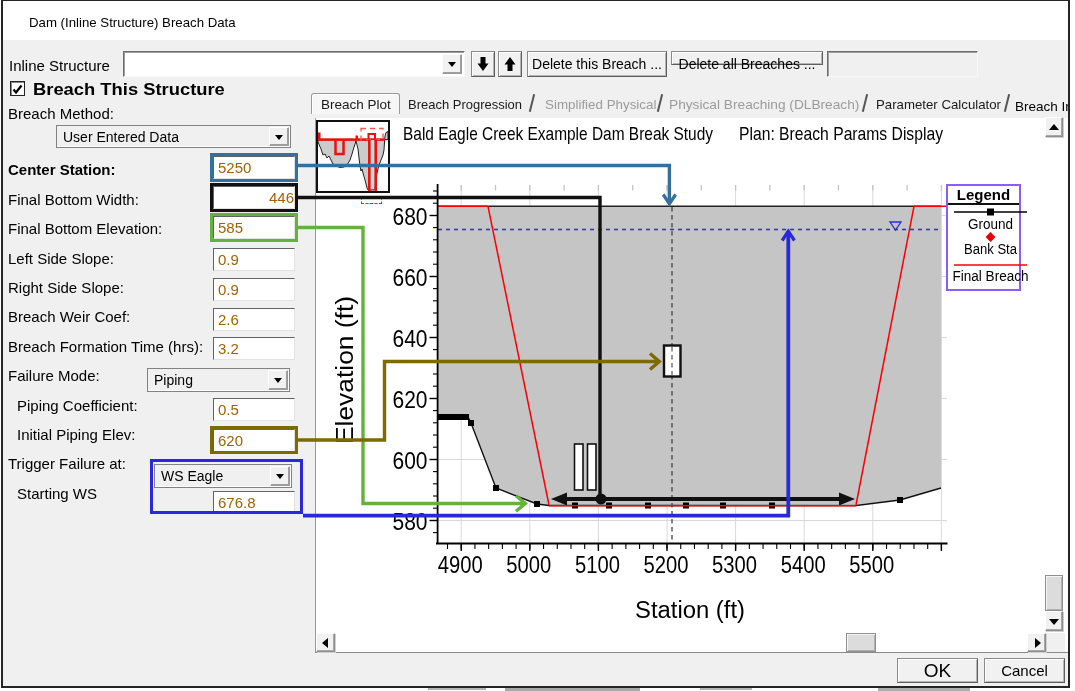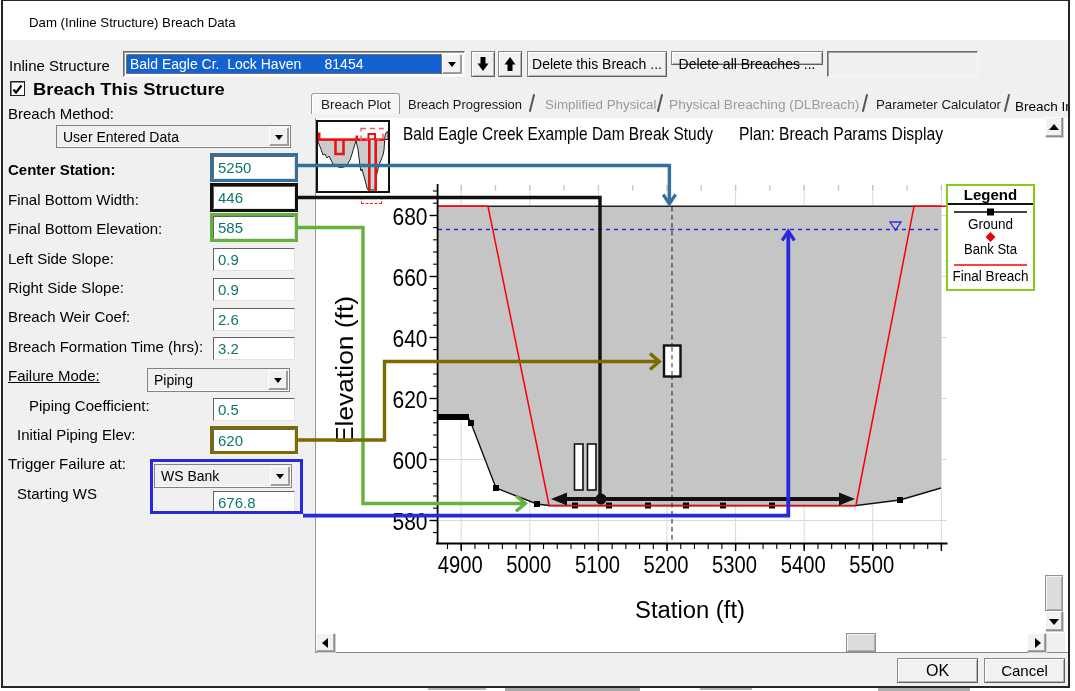--- a/index.html
+++ b/index.html
@@ -1,19 +1,19 @@
 <!DOCTYPE html>
 <html><head>
 <meta charset="utf-8">
 <style>
 * { margin:0; padding:0; box-sizing:border-box; font-family:"Liberation Sans", sans-serif; }
 html,body { width:1075px; height:691px; background:#fff; overflow:hidden; position:relative; }
 .abs { position:absolute; }
 .lbl { position:absolute; font-size:15px; color:#000; white-space:nowrap; }
-.field { position:absolute; width:82px; height:23px; background:#fff; border:1px solid; border-color:#636363 #e3e3e3 #e3e3e3 #636363; font-size:15px; line-height:21px; padding-left:4px; color:#0f766e; }
+.field { position:absolute; width:82px; height:23px; background:#fff; border:1px solid; border-color:#636363 #e3e3e3 #e3e3e3 #636363; font-size:15px; line-height:21px; padding-left:4px; color:#a16207; }
 .cbord { position:absolute; border-style:solid; border-width:3px; background:transparent; }
 .btn { position:absolute; background:#f1f1f1; border:1px solid #8a8a8a; border-bottom-color:#5f5f5f; border-right-color:#5f5f5f; box-shadow:inset 1px 1px 0 #ffffff, inset -1px -1px 0 #b5b5b5; font-size:14px; color:#000; text-align:center; }
 .combo { position:absolute; background:#f0f0f0; border:1px solid #828282; box-shadow:inset -1px -1px 0 #fdfdfd; font-size:14px; color:#000; }
 .combo .txt { position:absolute; left:6px; top:3px; white-space:nowrap; }
 .cbtn { position:absolute; right:1px; top:1px; bottom:1px; width:20px; background:#f1f1f1; border:1px solid #9a9a9a; border-top-color:#fdfdfd; border-left-color:#fdfdfd; box-shadow:inset -1px -1px 0 #9f9f9f; }
 .tri-dn { position:absolute; left:50%; top:50%; margin-left:-4px; margin-top:-2px; width:0; height:0; border-left:4.5px solid transparent; border-right:4.5px solid transparent; border-top:5px solid #000; }
 .tabtxt { position:absolute; top:97px; font-size:13.5px; white-space:nowrap; color:#1a1a1a; }
 .tabsep { position:absolute; top:94px; width:1.6px; height:18px; background:#555; transform:rotate(14deg); }
 .gray { color:#9b9b9b; }
 .sb { position:absolute; background:#fff; }
@@ -22,21 +22,20 @@
 </style>
 </head>
 <body>
 
 <div class="abs" style="left:1px;top:0;width:1069px;height:688px;border:2px solid #252525;background:#f0f0f0;"></div>
 <div class="abs" style="left:3px;top:1px;width:1065px;height:39px;background:#ffffff;"></div>
 <div class="lbl" style="left:29px;top:15px;font-size:13.5px;transform:scaleX(0.98);transform-origin:0 0;">Dam (Inline Structure) Breach Data</div>
 
 <div class="lbl" style="left:9px;top:57px;font-size:15px;">Inline Structure</div>
 <div class="abs" style="left:123px;top:51px;width:342px;height:26px;border:1px solid;border-color:#6d6d6d #f8f8f8 #f8f8f8 #6d6d6d;background:#fff;box-shadow:inset 1px 1px 0 #9e9e9e;">
-  <div class="abs" style="left:2px;top:2px;right:22px;bottom:2px;background:#1262d2;border:1px dotted #c77f2a;color:#fff;font-size:14px;line-height:19px;padding-left:3px;white-space:nowrap;overflow:hidden;">Bald Eagle Cr.&nbsp; Lock Haven&nbsp;&nbsp;&nbsp;&nbsp;&nbsp;&nbsp;81454</div>
   <div class="cbtn" style="right:2px;top:2px;bottom:2px;">
       <div class="tri-dn"></div>
     </div>
 </div>
 <div class="btn" style="left:471px;top:51px;width:24px;height:26px;"><svg width="22" height="24">
       <path d="M11 19 L5.5 11.5 H8.5 V5 H13.5 V11.5 H16.5 Z" fill="#000"></path>
     </svg></div>
 <div class="btn" style="left:498px;top:51px;width:24px;height:26px;"><svg width="22" height="24">
       <path d="M11 5 L5.5 12.5 H8.5 V19 H13.5 V12.5 H16.5 Z" fill="#000"></path>
     </svg></div>
@@ -52,53 +51,53 @@
 <div class="lbl" style="left:33px;top:80px;font-size:17px;font-weight:bold;transform:scaleX(1.08);transform-origin:0 0;">Breach This Structure</div>
 
 <div class="lbl" style="left:8px;top:105px;">Breach Method:</div>
 <div class="lbl" style="left:8px;top:161px;font-weight:bold;">Center Station:</div>
 <div class="lbl" style="left:8px;top:191px;">Final Bottom Width:</div>
 <div class="lbl" style="left:8px;top:220px;">Final Bottom Elevation:</div>
 <div class="lbl" style="left:8px;top:250px;">Left Side Slope:</div>
 <div class="lbl" style="left:8px;top:279px;">Right Side Slope:</div>
 <div class="lbl" style="left:8px;top:308px;">Breach Weir Coef:</div>
 <div class="lbl" style="left:8px;top:338px;">Breach Formation Time (hrs):</div>
-<div class="lbl" style="left:8px;top:367px;text-decoration:underline;">Failure Mode:</div>
-<div class="lbl" style="left:29px;top:397px;">Piping Coefficient:</div>
+<div class="lbl" style="left:8px;top:367px;">Failure Mode:</div>
+<div class="lbl" style="left:17px;top:397px;">Piping Coefficient:</div>
 <div class="lbl" style="left:17px;top:426px;">Initial Piping Elev:</div>
 <div class="lbl" style="left:8px;top:455px;">Trigger Failure at:</div>
 <div class="lbl" style="left:17px;top:485px;">Starting WS</div>
 
 <div class="combo" style="left:56px;top:125px;width:235px;height:23px;padding-left:26px;">
   <div class="txt">User Entered Data</div>
   <div class="cbtn">
       <div class="tri-dn"></div>
     </div>
 </div>
 
 <div class="field" style="left:213px;top:156px;">5250</div>
-<div class="field" style="left:213px;top:186px;">446</div>
+<div class="field" style="left:213px;top:186px;text-align:right;">446</div>
 <div class="field" style="left:213px;top:216px;">585</div>
 <div class="field" style="left:213px;top:248px;">0.9</div>
 <div class="field" style="left:213px;top:278px;">0.9</div>
 <div class="field" style="left:213px;top:308px;">2.6</div>
 <div class="field" style="left:213px;top:337px;">3.2</div>
 <div class="field" style="left:213px;top:398px;">0.5</div>
 <div class="field" style="left:213px;top:429px;">620</div>
 <div class="field" style="left:213px;top:491px;">676.8</div>
 
 <div class="combo" style="left:147px;top:368px;width:143px;height:24px;">
   <div class="txt">Piping</div>
   <div class="cbtn">
       <div class="tri-dn"></div>
     </div>
 </div>
 
 <div class="combo" style="left:154px;top:464px;width:138px;height:24px;">
-  <div class="txt">WS Bank</div>
+  <div class="txt">WS Eagle</div>
   <div class="cbtn">
       <div class="tri-dn"></div>
     </div>
 </div>
 
 <div class="cbord" style="left:210px;top:153px;width:88px;height:29px;border-color:#33709e;"></div>
 <div class="cbord" style="left:210px;top:183px;width:88px;height:29px;border-color:#111111;"></div>
 <div class="cbord" style="left:210px;top:213px;width:88px;height:29px;border-color:#64b23c;"></div>
 <div class="cbord" style="left:210px;top:426px;width:88px;height:28px;border-color:#7c6a02;"></div>
 <div class="cbord" style="left:150px;top:459px;width:153px;height:55px;border-color:#2828dc;"></div>
@@ -337,21 +336,21 @@
   <path d="M298 227.5 H363 V503.5 H523" fill="none" stroke="#64b23c" stroke-width="3.4"></path>
   <path d="M516 495.8 L525.3 503.5 L516 511.2" fill="none" stroke="#64b23c" stroke-width="3.4"></path>
 
   <path d="M298 440 H384.5 V361.5 H657" fill="none" stroke="#7c6a02" stroke-width="3.4"></path>
   <path d="M650 353.5 L659.3 361.5 L650 369.5" fill="none" stroke="#7c6a02" stroke-width="3.4"></path>
 
   <path d="M303 515.7 H788.3 V231" fill="none" stroke="#2828dc" stroke-width="3.8"></path>
   <path d="M782.2 240.5 L788.3 231.2 L794.4 240.5" fill="none" stroke="#2828dc" stroke-width="3.2"></path>
 </svg>
 
-<div class="abs" style="left:946px;top:184px;width:89px;height:107px;background:#fff;border:2px solid #84cc16;z-index:6;">
+<div class="abs" style="left:946px;top:184px;width:75px;height:107px;background:#fff;border:2px solid #8b5cf6;z-index:6;">
   <div style="font-size:15px;font-weight:bold;text-align:center;border-bottom:2px solid #111;height:19px;line-height:17px;">Legend</div>
   <svg width="85" height="84">
     <line x1="6" y1="7" x2="79" y2="7" stroke="#000" stroke-width="1.4"></line>
     <rect x="39" y="3.5" width="7" height="7" fill="#000"></rect>
     <text x="42.5" y="24" text-anchor="middle" font-size="14" fill="#000" textLength="45" lengthAdjust="spacingAndGlyphs">Ground</text>
     <rect x="39" y="28.5" width="7" height="7" fill="#e80000" transform="rotate(45 42.5 32)"></rect>
     <text x="42.5" y="49" text-anchor="middle" font-size="14" fill="#000" textLength="53" lengthAdjust="spacingAndGlyphs">Bank Sta</text>
     <line x1="6" y1="60" x2="79" y2="60" stroke="#f00" stroke-width="1.6"></line>
     <text x="42.5" y="76" text-anchor="middle" font-size="14" fill="#000" textLength="76" lengthAdjust="spacingAndGlyphs">Final Breach</text>
   </svg>
@@ -371,19 +370,19 @@
   <div class="sbtn" style="left:0;top:0;width:19px;height:19px;">
       <div style="position:absolute;left:5px;top:4px;width:0;height:0;border-top:5px solid transparent;border-bottom:5px solid transparent;border-right:6px solid #000;"></div>
     </div>
   <div class="thumb" style="left:530px;top:0;width:30px;height:19px;"></div>
   <div class="sbtn" style="left:711px;top:0;width:19px;height:19px;">
       <div style="position:absolute;left:7px;top:4px;width:0;height:0;border-top:5px solid transparent;border-bottom:5px solid transparent;border-left:6px solid #000;"></div>
     </div>
 </div>
 <div class="abs" style="left:1046px;top:633px;width:19px;height:19px;background:#f0f0f0;"></div>
 
-<div class="btn" style="left:897px;top:658px;width:81px;height:25px;line-height:23px;font-size:16px;">OK</div>
+<div class="btn" style="left:897px;top:658px;width:81px;height:25px;line-height:23px;font-size:19px;">OK</div>
 <div class="btn" style="left:984px;top:658px;width:81px;height:25px;line-height:23px;font-size:15px;">Cancel</div>
 
 <div class="abs" style="left:428px;top:688px;width:58px;height:2px;background:#b5b5b5;"></div>
 <div class="abs" style="left:505px;top:688px;width:135px;height:2.5px;background:#a8a8a8;"></div>
 <div class="abs" style="left:700px;top:688px;width:52px;height:2px;background:#b5b5b5;"></div>
 <div class="abs" style="left:878px;top:688px;width:92px;height:2.5px;background:#adadad;"></div>
 
 </body></html>

